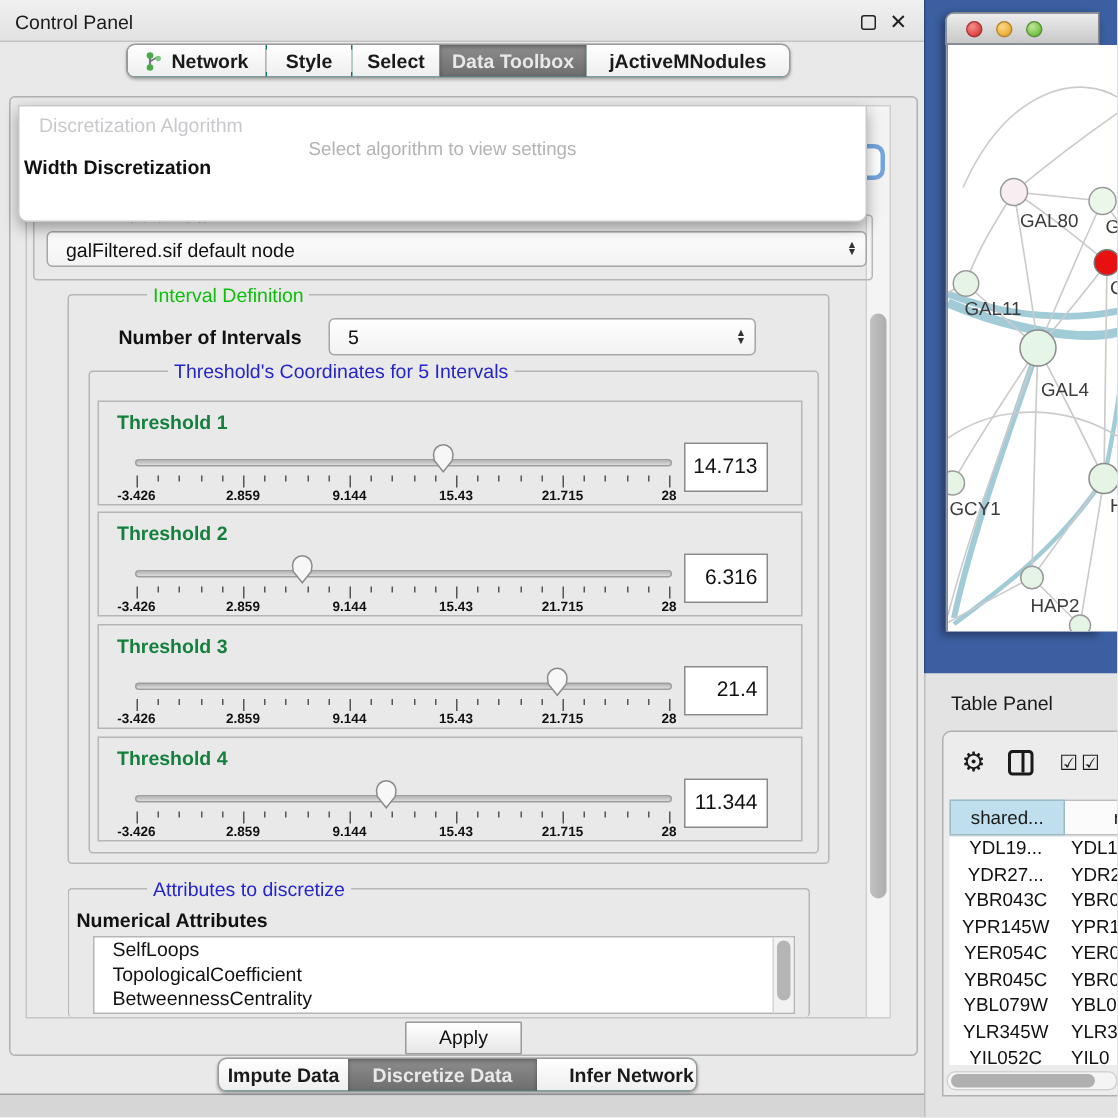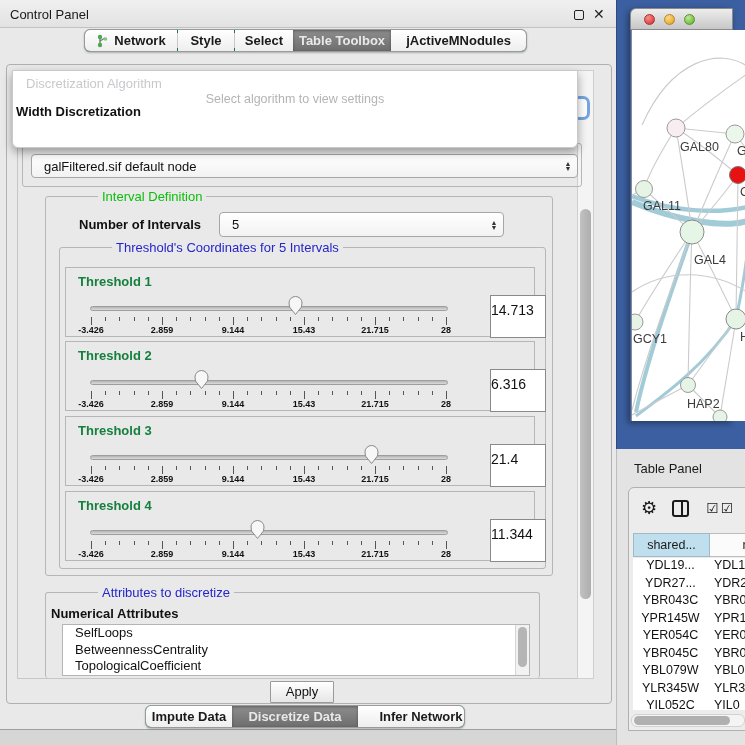--- a/index.html
+++ b/index.html
@@ -55,29 +55,29 @@
 
   
   .t-box { position:absolute; left:5px; width:470px; height:70px; border:1px solid #b6b6b6; background:#e9e9e9; }
   .t-label { position:absolute; left:12px; top:6px; font-size:13px; font-weight:bold; color:#15803d; }
   .t-track { position:absolute; left:24px; top:38px; width:358px; height:5px; background:linear-gradient(#b4b4b4,#dcdcdc); border:1px solid #9e9e9e; border-radius:3px; }
   .t-thumb { position:absolute; top:27px; width:17px; height:21px; }
   .ticks { position:absolute; left:0; top:49px; width:100%; height:9px; }
   .tick { position:absolute; top:0; width:1px; height:4px; background:#555; }
   .tick.major { height:8px; }
   .scale-lbl { position:absolute; top:57px; width:60px; text-align:center; font-size:9px; font-weight:bold; color:#111; }
-  .t-value { position:absolute; left:424px; top:27px; width:56px; height:43px; background:#fff; border:1px solid #8a8a8a; font-size:14px; color:#111; padding-right:6px; line-height:29px; }
+  .t-value { position:absolute; left:390px; top:27px; width:56px; height:33px; background:#fff; border:1px solid #8a8a8a; font-size:14px; color:#111; text-align:right; padding-right:6px; line-height:29px; }
 
   
   #attr-list { position:absolute; left:62px; top:624px; width:468px; height:52px; background:#fff; border:1px solid #b5b5b5; overflow:hidden; }
   .attr-item { font-size:13px; color:#111; padding-left:12px; line-height:16.5px; white-space:nowrap; }
   #attr-scroll { position:absolute; right:0; top:0; width:14px; height:100%; background:#f2f2f2; border-left:1px solid #d5d5d5; }
   #attr-thumb { position:absolute; left:2px; top:2px; width:9px; height:40px; background:#b5b5b5; border-radius:5px; }
 
-  #apply-btn { position:absolute; left:270px; top:681px; width:64px; height:22px; background:linear-gradient(#ffffff,#e6e6e6); border:1px solid #9a9a9a; border-radius:1px; font-size:13px; color:#111; text-align:center; line-height:20px; }
+  #apply-btn { position:absolute; left:270px; top:681px; width:78px; height:22px; background:linear-gradient(#ffffff,#e6e6e6); border:1px solid #9a9a9a; border-radius:1px; font-size:13px; color:#111; text-align:center; line-height:20px; }
 
   
   #desktop { position:absolute; left:616px; top:0; width:129px; height:449px; background:#3b5fa0; border-left:1px solid #2d4a85; }
   #net-win { position:absolute; left:13px; top:8px; width:103px; height:413px; border-radius:6px 6px 0 0; box-shadow:-2px 2px 6px rgba(0,0,0,.4); }
   #net-titlebar { position:absolute; left:0; top:0; width:100%; height:22px; background:linear-gradient(#ededed,#c7c7c7); border:1px solid #8a8a8a; border-radius:6px 0 0 0; }
   .tl { position:absolute; top:5px; width:11px; height:11px; border-radius:50%; }
   #tl-red { left:13px; background:radial-gradient(circle at 35% 30%,#f2918d,#e5504c 60%,#b03833); border:1px solid #a33; }
   #tl-yellow { left:33px; background:radial-gradient(circle at 35% 30%,#f8d98c,#f0b53f 60%,#c29036); border:1px solid #b8862f; }
   #tl-green { left:53px; background:radial-gradient(circle at 35% 30%,#c0e69a,#7fc84c 60%,#5f9e3a); border:1px solid #589338; }
   #net-canvas { position:absolute; left:1px; top:22px; width:115px; height:391px; background:#fff; border-left:1px solid #8a8a8a; overflow:hidden; }
@@ -129,21 +129,21 @@
       </div>
       <div class="seg-sep"></div>
       <div class="seg" style="width:56px;">
         <span>Style</span>
       </div>
       <div class="seg-sep"></div>
       <div class="seg" style="width:58px;">
         <span>Select</span>
       </div>
       <div class="seg dark" style="width:98px;">
-        <span>Table Toolbox</span>
+        <span>Data Toolbox</span>
       </div>
       <div class="seg" style="flex:1;">
         <span>jActiveMNodules</span>
       </div>
     </div>
 
     <div id="content-border"></div>
     <div id="viewport"></div>
     <div id="v-scroll">
       <div id="v-thumb"></div>
@@ -355,22 +355,22 @@
         </div>
       </div>
     </div>
 
     <div class="group" style="left:45px; top:592px; width:495px; height:86px; border-bottom:none;">
       <span class="group-title gt-blue">Attributes to discretize</span>
       <span style="position:absolute; left:5px; top:13px; font-size:13px; font-weight:bold; color:#111;">Numerical Attributes</span>
     </div>
     <div id="attr-list">
       <div class="attr-item">SelfLoops</div>
+      <div class="attr-item">TopologicalCoefficient</div>
       <div class="attr-item">BetweennessCentrality</div>
-      <div class="attr-item">TopologicalCoefficient</div>
       <div id="attr-scroll">
         <div id="attr-thumb"></div>
       </div>
     </div>
 
     <div id="apply-btn">Apply</div>
 
     <div id="bottom-tabs" class="segstrip">
       <div class="seg" style="width:86px;">
         <span>Impute Data</span>

